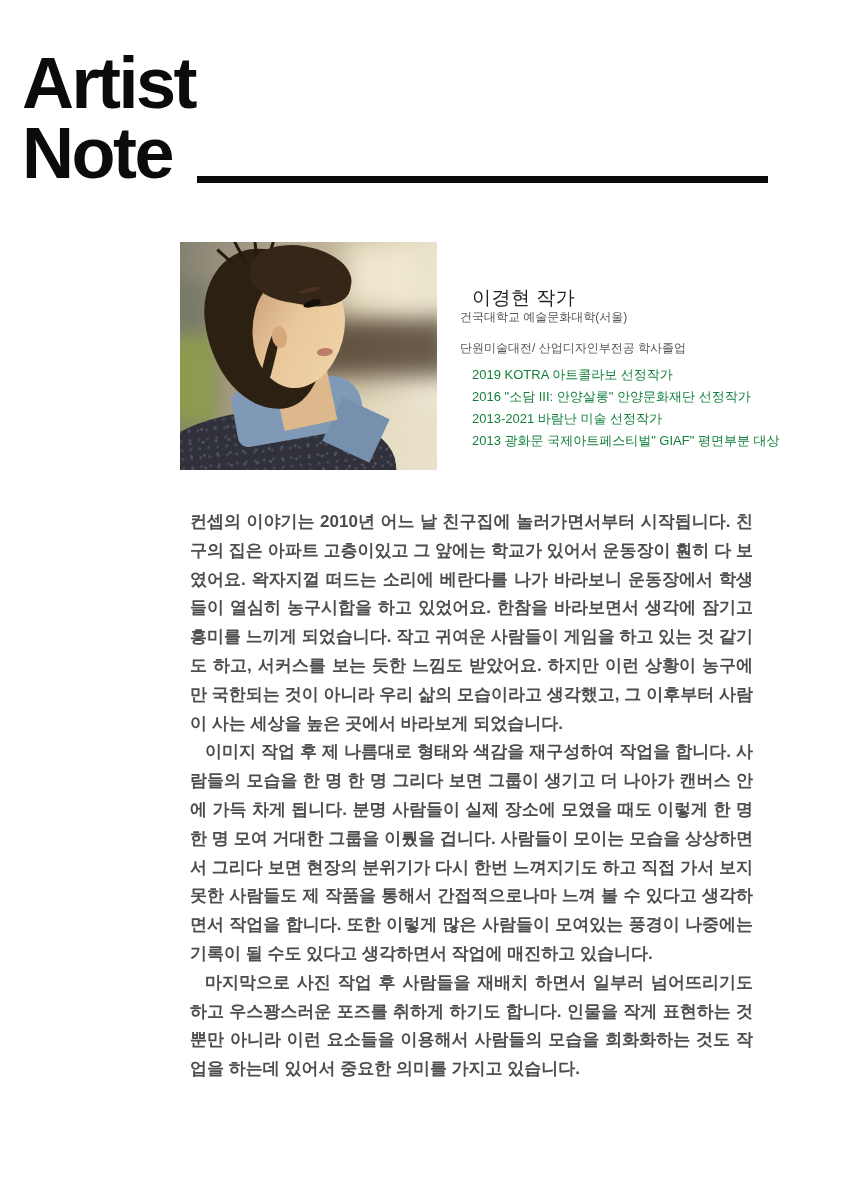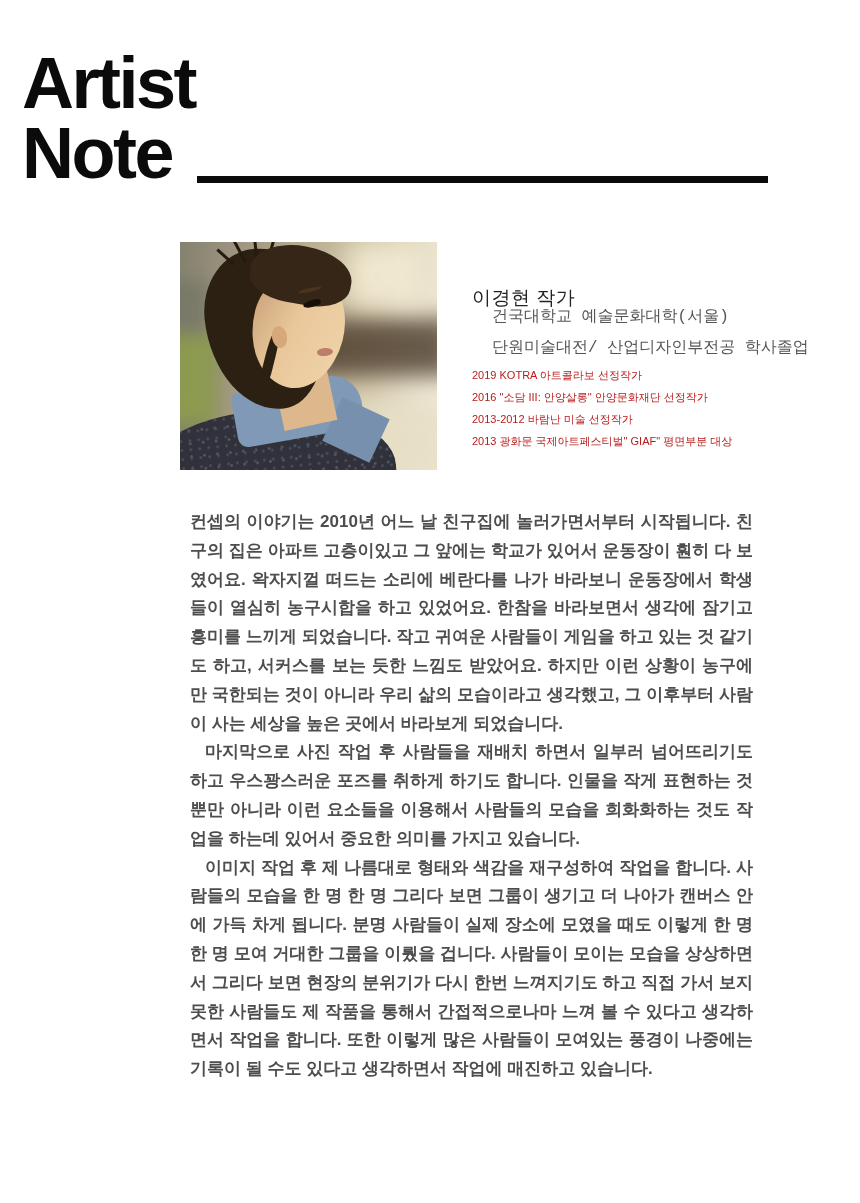--- a/index.html
+++ b/index.html
@@ -56,27 +56,27 @@
                                 radial-gradient(circle,#555866 1px,transparent 1.6px);
                background-size:9px 9px,13px 13px;background-position:0 0,4px 6px;
                border-radius:45% 55% 0 0;transform:rotate(-6deg);}
 
   
   .artist-name{
     position:absolute;left:472px;top:240px;
     font-size:19px;font-weight:500;color:#222222;letter-spacing:0.5px;margin-top:45px;
   }
   .education{
-    position:absolute;left:492px;top:302px;
-    font-size:16px;line-height:31px;color:#555555;font-family:Liberation Mono, monospace;
+    position:absolute;left:460px;top:302px;
+    font-size:12px;line-height:31px;color:#555555;
   }
   .education div{white-space:nowrap;}
   .awards{
     position:absolute;left:472px;top:364px;
-    font-size:11px;line-height:22px;color:#b91c1c;
+    font-size:13px;line-height:22px;color:#15803d;
   }
   .awards div{white-space:nowrap;}
 
   
   .note-body{
     position:absolute;left:190px;top:508px;width:563px;
     font-size:17px;line-height:28.8px;color:#4d4d4d;
     text-align:justify;
   }
   .note-body p{margin:0;word-break:break-all;font-weight:bold;}
@@ -120,23 +120,23 @@
   <div class="artist-name">이경현 작가</div>
 
   <div class="education">
       <div>건국대학교 예술문화대학(서울)</div>
       <div>단원미술대전/ 산업디자인부전공 학사졸업</div>
     </div>
 
   <div class="awards">
       <div>2019 KOTRA 아트콜라보 선정작가</div>
       <div>2016 "소담 III: 안양살롱" 안양문화재단 선정작가</div>
-      <div>2013-2012 바람난 미술 선정작가</div>
+      <div>2013-2021 바람난 미술 선정작가</div>
       <div>2013 광화문 국제아트페스티벌" GIAF" 평면부분 대상</div>
     </div>
 
   <div class="note-body">
       <p>컨셉의 이야기는 2010년 어느 날 친구집에 놀러가면서부터 시작됩니다. 친구의 집은 아파트 고층이있고 그 앞에는 학교가 있어서 운동장이 훤히 다 보였어요. 왁자지껄 떠드는 소리에 베란다를 나가 바라보니 운동장에서 학생들이 열심히 농구시합을 하고 있었어요. 한참을 바라보면서 생각에 잠기고 흥미를 느끼게 되었습니다. 작고 귀여운 사람들이 게임을 하고 있는 것 같기도 하고, 서커스를 보는 듯한 느낌도 받았어요. 하지만 이런 상황이 농구에만 국한되는 것이 아니라 우리 삶의 모습이라고 생각했고, 그 이후부터 사람이 사는 세상을 높은 곳에서 바라보게 되었습니다.</p>
+      <p>이미지 작업 후 제 나름대로 형태와 색감을 재구성하여 작업을 합니다. 사람들의 모습을 한 명 한 명 그리다 보면 그룹이 생기고 더 나아가 캔버스 안에 가득 차게 됩니다. 분명 사람들이 실제 장소에 모였을 때도 이렇게 한 명 한 명 모여 거대한 그룹을 이뤘을 겁니다. 사람들이 모이는 모습을 상상하면서 그리다 보면 현장의 분위기가 다시 한번 느껴지기도 하고 직접 가서 보지 못한 사람들도 제 작품을 통해서 간접적으로나마 느껴 볼 수 있다고 생각하면서 작업을 합니다. 또한 이렇게 많은 사람들이 모여있는 풍경이 나중에는 기록이 될 수도 있다고 생각하면서 작업에 매진하고 있습니다.</p>
       <p>마지막으로 사진 작업 후 사람들을 재배치 하면서 일부러 넘어뜨리기도 하고 우스꽝스러운 포즈를 취하게 하기도 합니다. 인물을 작게 표현하는 것 뿐만 아니라 이런 요소들을 이용해서 사람들의 모습을 희화화하는 것도 작업을 하는데 있어서 중요한 의미를 가지고 있습니다.</p>
-      <p>이미지 작업 후 제 나름대로 형태와 색감을 재구성하여 작업을 합니다. 사람들의 모습을 한 명 한 명 그리다 보면 그룹이 생기고 더 나아가 캔버스 안에 가득 차게 됩니다. 분명 사람들이 실제 장소에 모였을 때도 이렇게 한 명 한 명 모여 거대한 그룹을 이뤘을 겁니다. 사람들이 모이는 모습을 상상하면서 그리다 보면 현장의 분위기가 다시 한번 느껴지기도 하고 직접 가서 보지 못한 사람들도 제 작품을 통해서 간접적으로나마 느껴 볼 수 있다고 생각하면서 작업을 합니다. 또한 이렇게 많은 사람들이 모여있는 풍경이 나중에는 기록이 될 수도 있다고 생각하면서 작업에 매진하고 있습니다.</p>
     </div>
 
 </div>
 
 </body></html>

